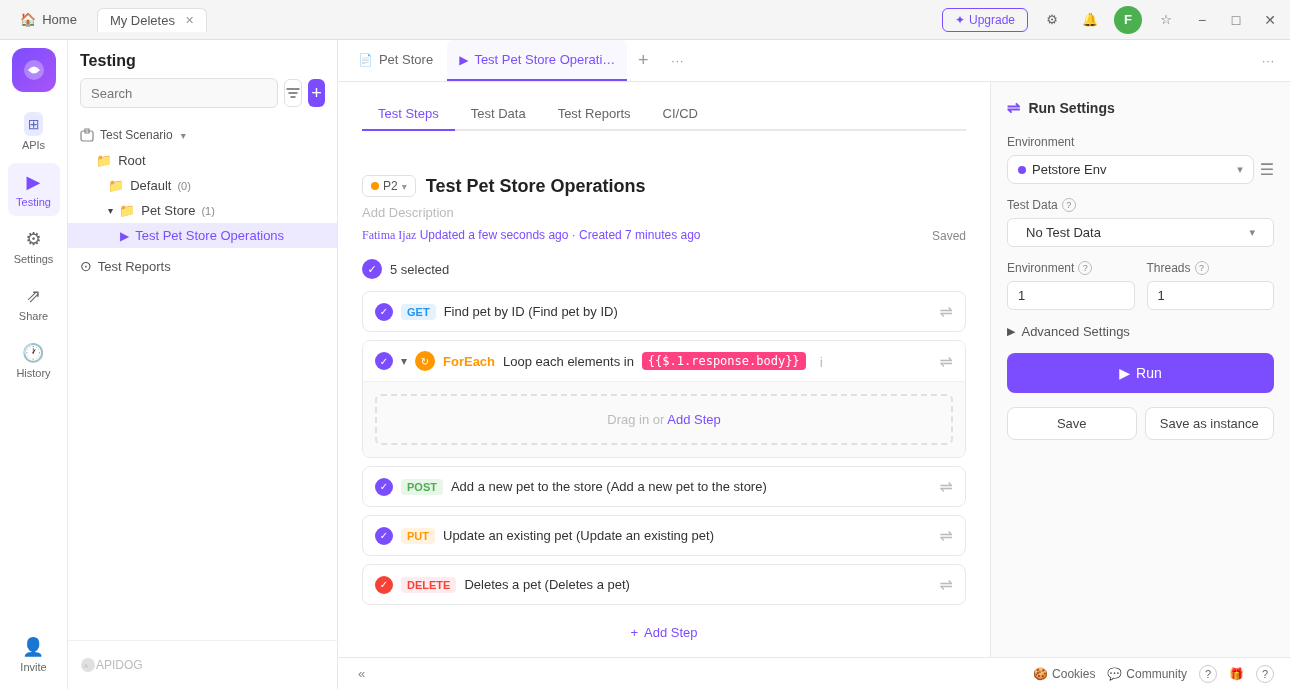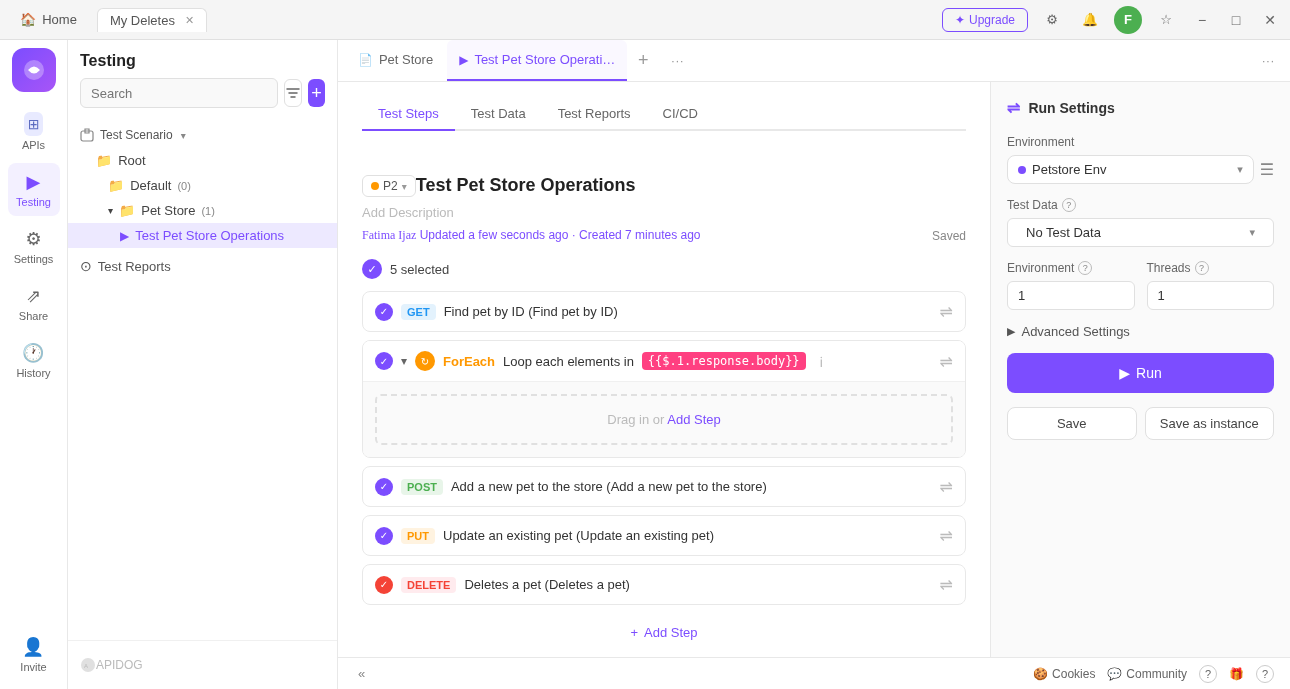--- a/index.html
+++ b/index.html
@@ -56,21 +56,21 @@
     .doc-tab.active { color: #7c4dff; border-bottom: 2px solid #7c4dff; background: #faf8ff; }
     .tab-add { width: 28px; height: 28px; display: flex; align-items: center; justify-content: center; cursor: pointer; color: #999; font-size: 18px; border-radius: 4px; }
     .tab-more { margin-left: 4px; width: 28px; height: 28px; display: flex; align-items: center; justify-content: center; cursor: pointer; color: #999; border-radius: 4px; }
     .tab-end-more { margin-left: auto; width: 28px; height: 28px; display: flex; align-items: center; justify-content: center; cursor: pointer; color: #999; border-radius: 4px; }
 
     
     .inner-content { display: flex; flex: 1; overflow: hidden; }
     .editor-area { flex: 1; overflow-y: auto; padding: 16px 24px; }
 
     
-    .test-title-row { display: flex; margin-bottom: 8px; margin-top: 44px; }
+    .test-title-row { display: flex; align-items: center; gap: 10px; margin-bottom: 8px; margin-top: 44px; }
     .priority-badge { display: flex; align-items: center; gap: 4px; border: 1px solid #e0e0e0; border-radius: 6px; padding: 3px 8px; font-size: 12px; color: #555; cursor: pointer; }
     .priority-dot { width: 8px; height: 8px; border-radius: 50%; background: #ff9800; }
     .test-title { font-size: 18px; font-weight: 600; color: #222; }
     .add-description { color: #bbb; font-size: 13px; margin-bottom: 8px; cursor: pointer; }
     .meta-row { display: flex; align-items: center; justify-content: space-between; margin-bottom: 16px; }
     .meta-text { font-size: 12px; color: #888; }
     .meta-text span { color: #7c4dff; }
     .saved-badge { font-size: 12px; color: #888; }
 
     

